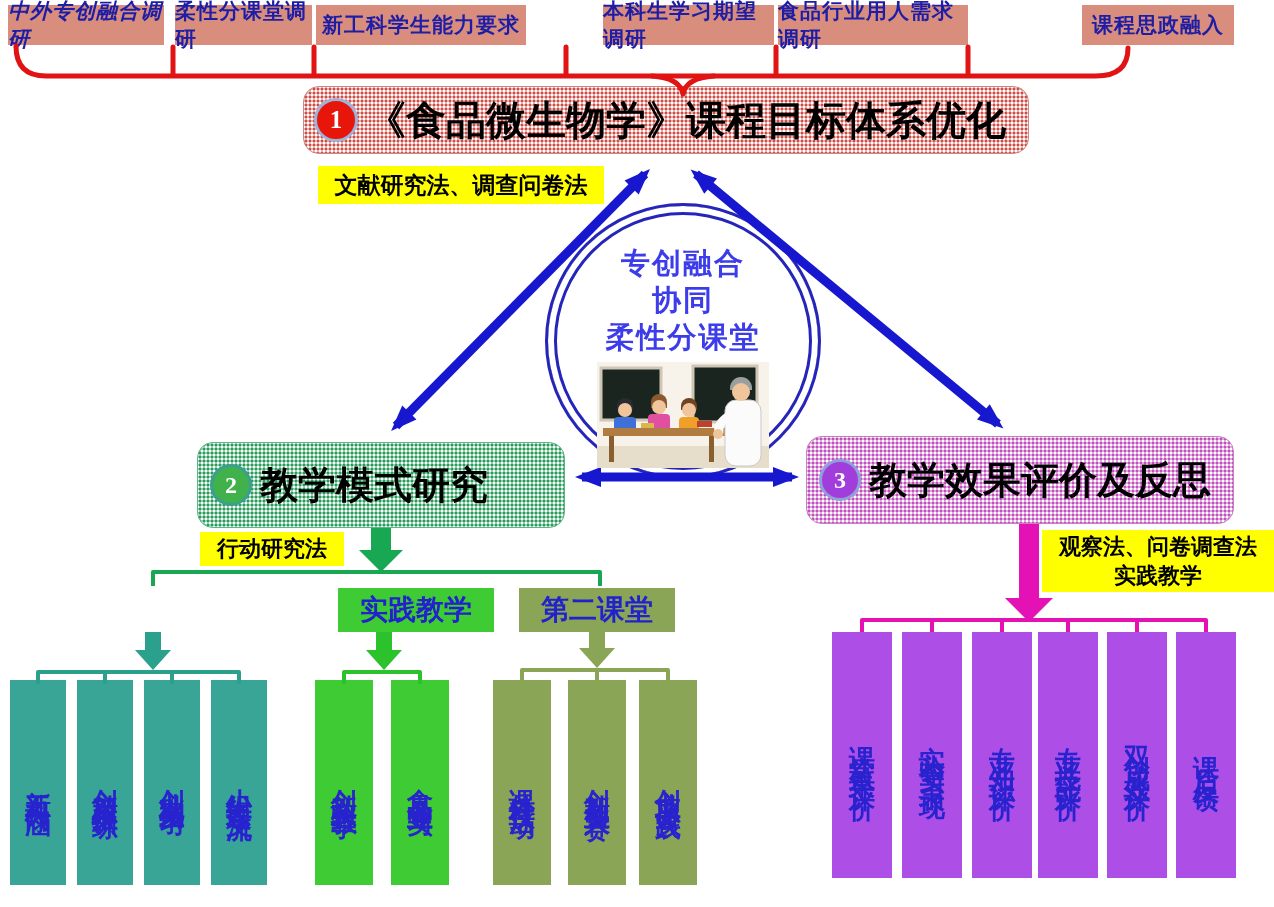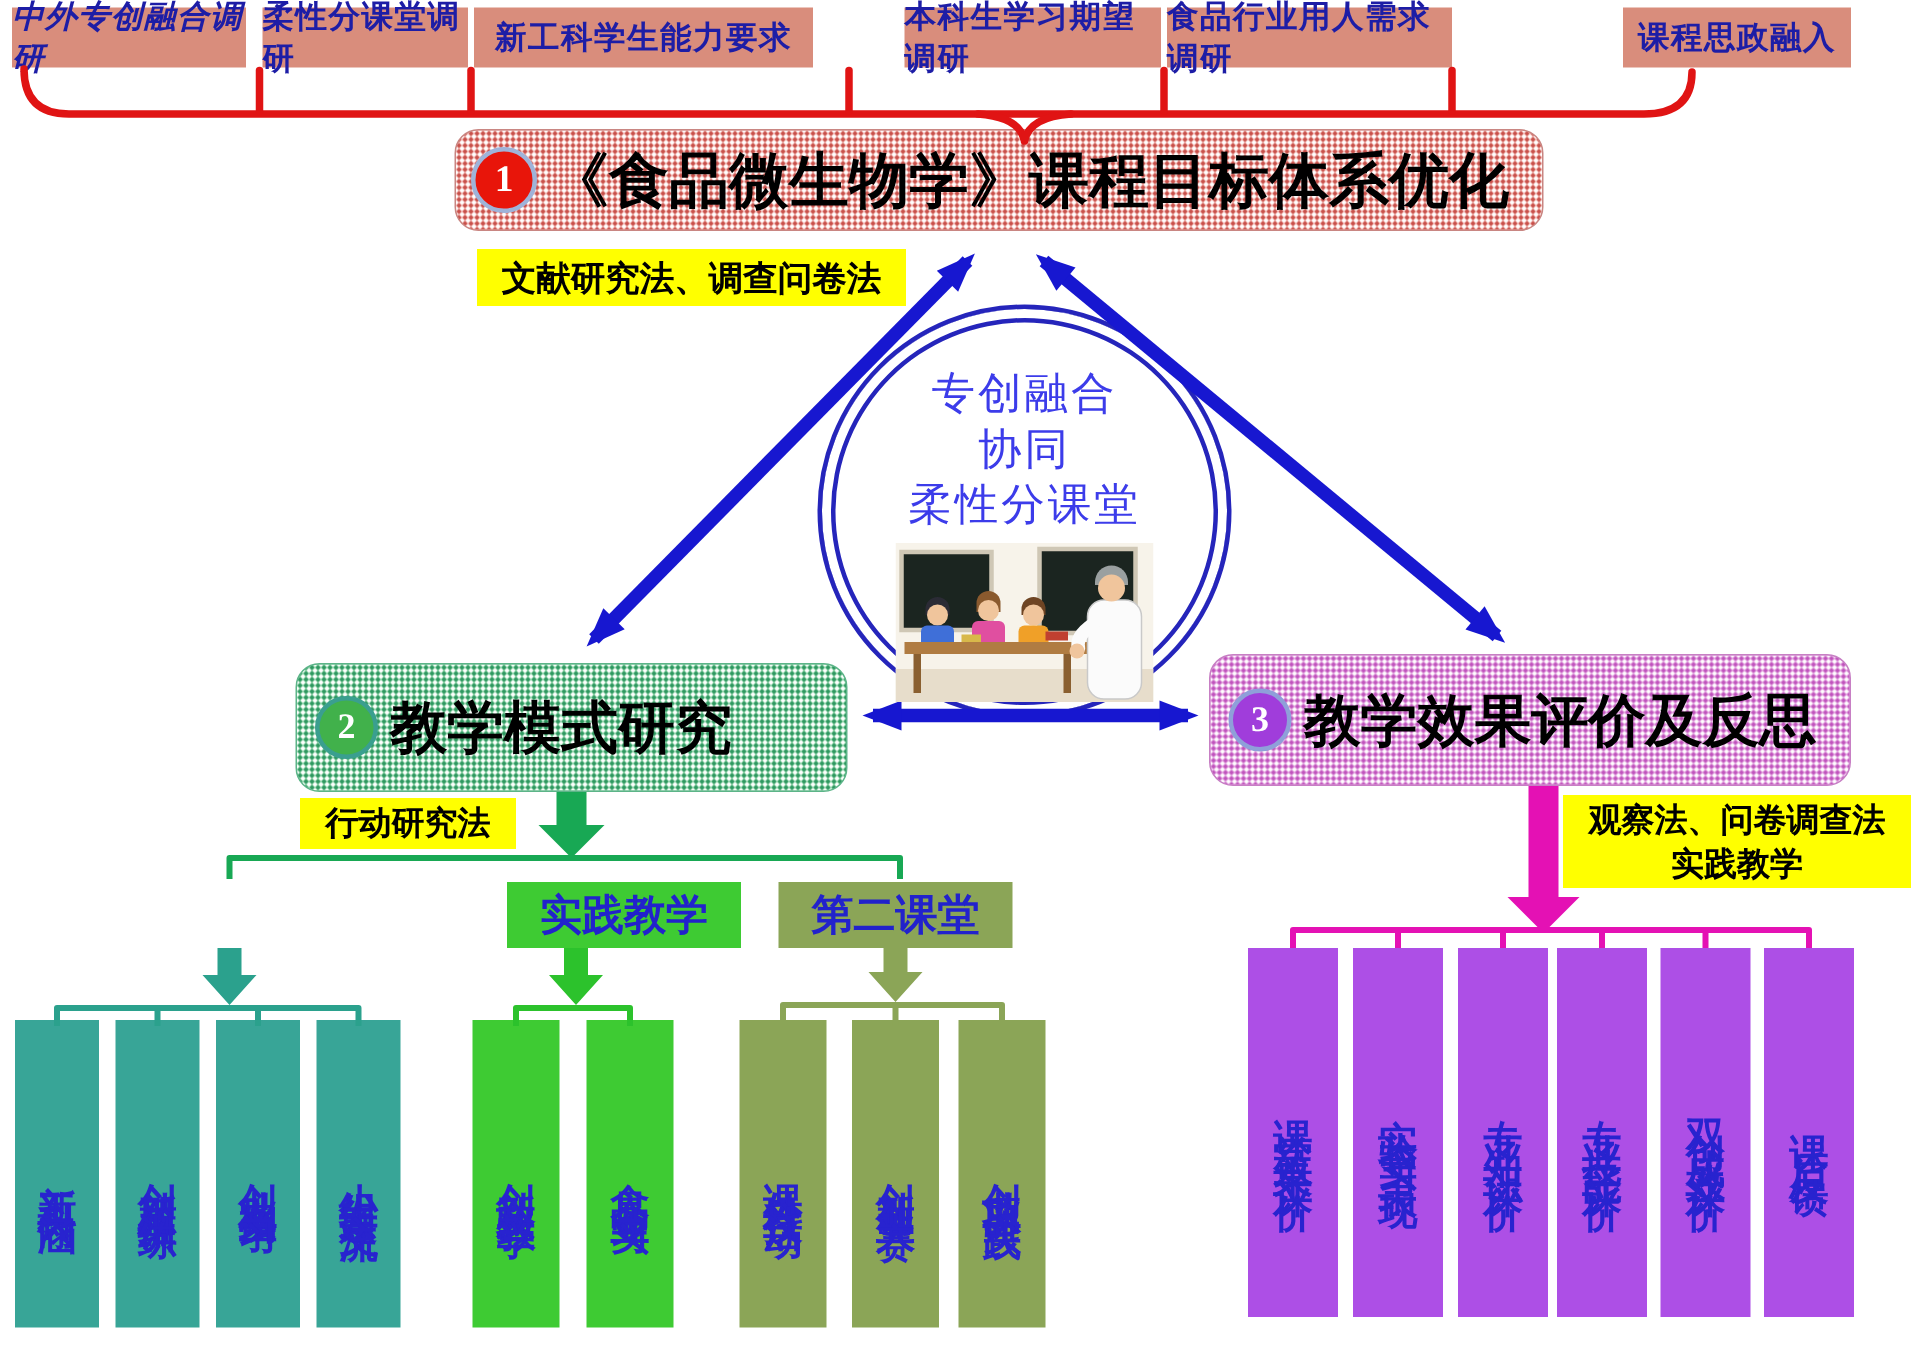--- a/index.html
+++ b/index.html
@@ -33,21 +33,21 @@
   .badge-3{width:36px;height:36px;background:#a03ddb;border:3px solid #8f9fd9;font-size:24px;margin:0 8px 0 12px;}
 
   .ylabel{background:#ffff00;color:#000;font-weight:bold;display:flex;flex-direction:column;
           align-items:center;justify-content:center;z-index:4;font-family:"Liberation Serif",serif;text-align:right;}
 
   
   .circle{left:545px;top:203px;width:276px;height:276px;border-radius:50%;background:#fff;
           border:3px solid #2525bb;box-shadow:inset 0 0 0 6px #fff,inset 0 0 0 9px #2525bb;z-index:2;}
   .circle-content{left:545px;top:203px;width:276px;height:276px;z-index:6;display:flex;
           flex-direction:column;align-items:center;pointer-events:none;}
-  .circle-line{color:#3c3cea;font-weight:normal;font-size:29px;line-height:37px;letter-spacing:2px;
+  .circle-line{color:#3c3cea;font-weight:bold;font-size:29px;line-height:37px;letter-spacing:2px;
           text-shadow:-1px -1px 0 #fff,1px -1px 0 #fff,-1px 1px 0 #fff,1px 1px 0 #fff,0 0 4px #fff;
           font-family:"Liberation Serif",serif;}
 
   
   .cat{top:588px;height:44px;color:#2222cc;font-weight:bold;font-size:28px;display:flex;
        align-items:center;justify-content:center;z-index:4;font-family:"Liberation Serif",serif;}
   .cat-teal{background:#35a393;}
   .cat-green{background:#3ecb33;margin-left:32px;}
   .cat-olive{background:#8ba557;}
 
@@ -62,21 +62,21 @@
 
   svg.overlay{position:absolute;left:0;top:0;z-index:5;pointer-events:none;}
 </style>
 </head>
 <body>
 
 <div id="canvas">
 
   <div class="abs top-box" style="left:8px;width:156px;font-style:italic;">中外专创融合调研</div>
   <div class="abs top-box" style="left:175px;width:137px;">柔性分课堂调研</div>
-  <div class="abs top-box" style="left:316px;width:226px;">新工科学生能力要求</div>
+  <div class="abs top-box" style="left:316px;width:210px;">新工科学生能力要求</div>
   <div class="abs top-box" style="left:603px;width:171px;">本科生学习期望调研</div>
   <div class="abs top-box" style="left:778px;width:190px;">食品行业用人需求调研</div>
   <div class="abs top-box" style="left:1082px;width:152px;">课程思政融入</div>
 
   <div class="abs circle"></div>
 
   <svg class="overlay" width="1274" height="907" viewBox="0 0 1274 907">
     <defs>
       <marker id="mb" markerWidth="30" markerHeight="26" refX="20" refY="11" orient="auto-start-reverse" markerUnits="userSpaceOnUse">
         <path d="M1,1 L27,11 L1,21 Z" fill="#1717d0"></path>

